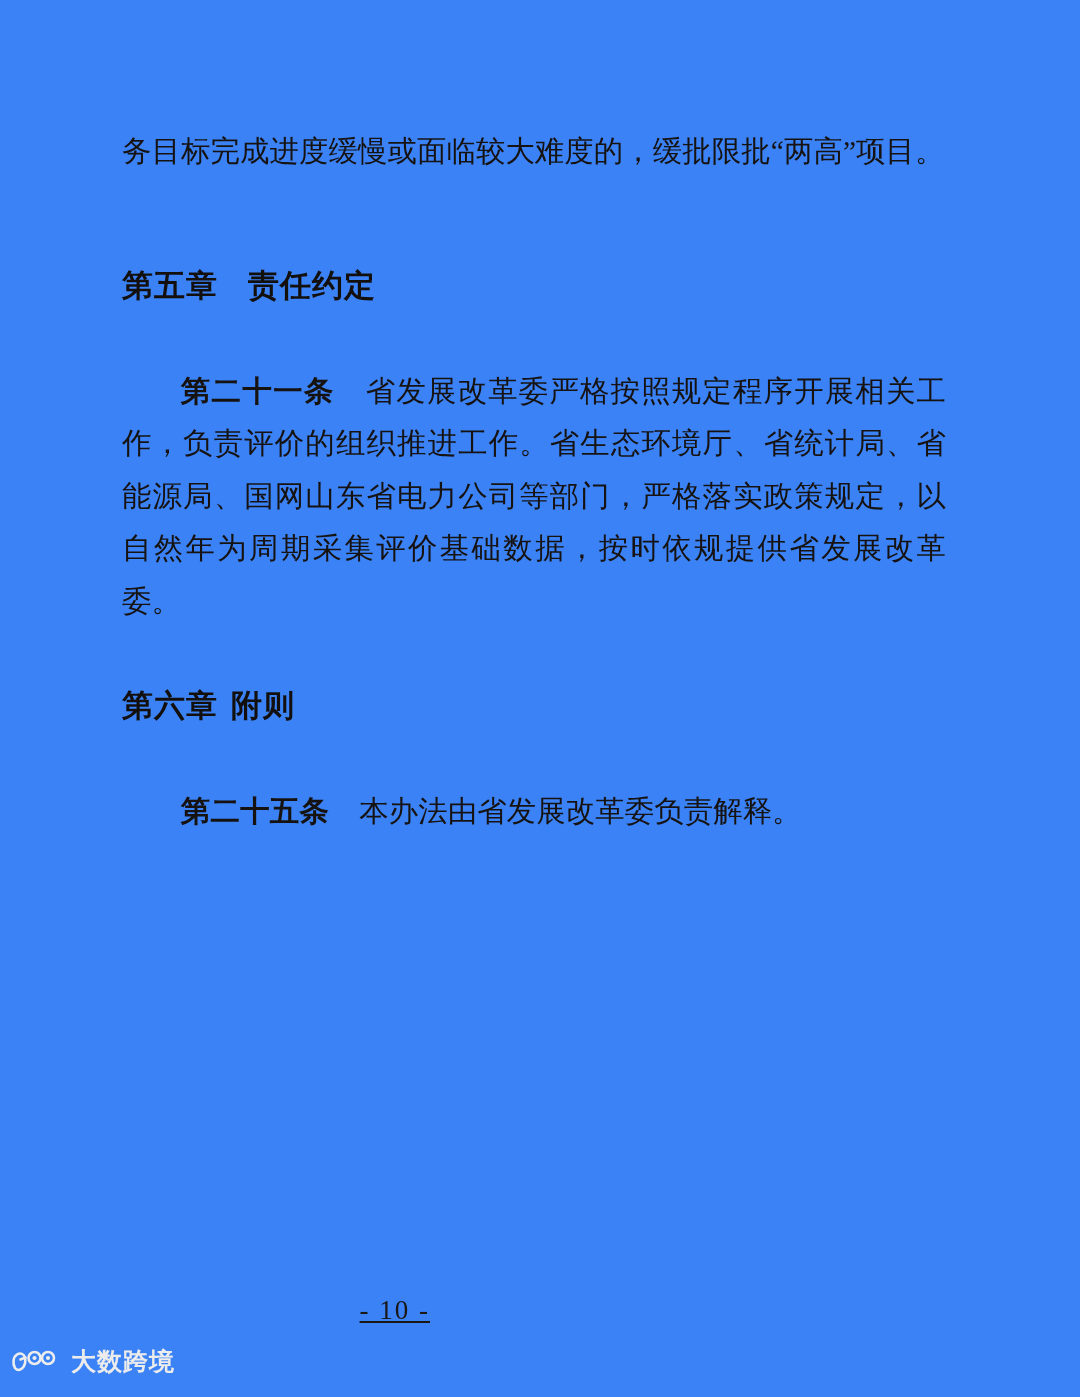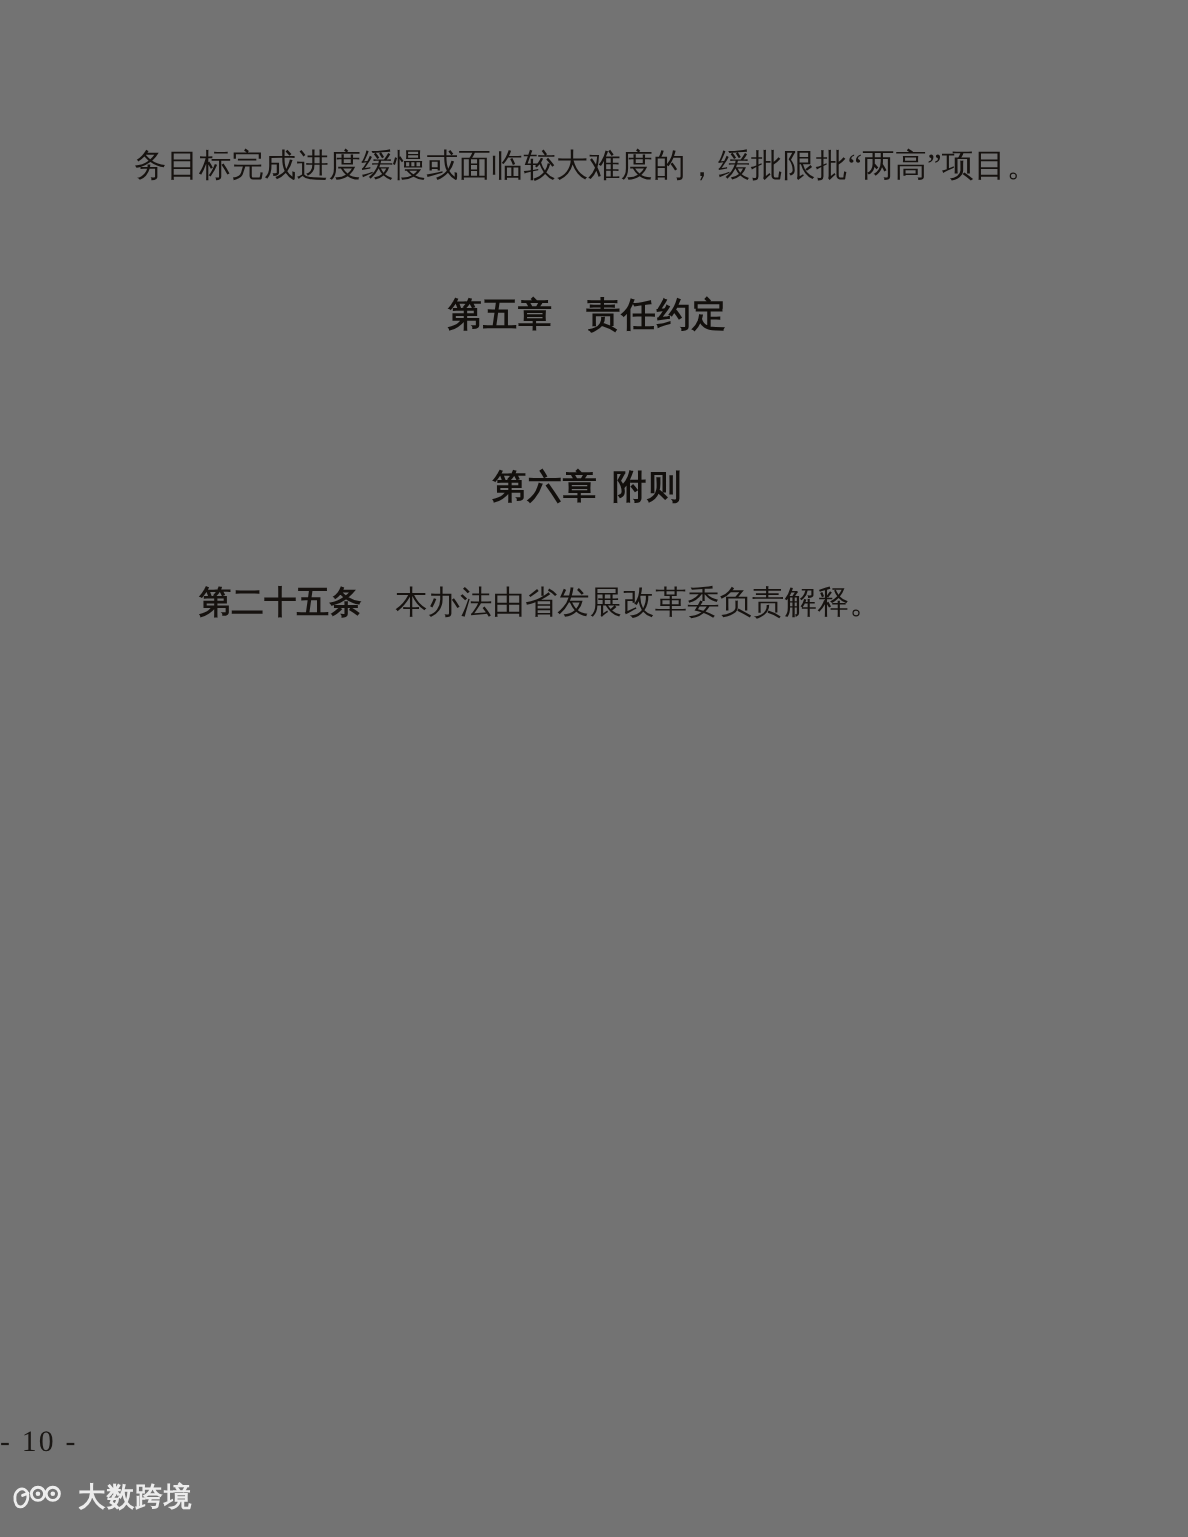--- a/index.html
+++ b/index.html
@@ -7,21 +7,21 @@
     margin: 0;
     padding: 0;
     background: #ffffff;
   }
 
   #page {
     position: relative;
     width: 1080px;
     height: 1397px;
     margin: 0 auto;
-    background: #737373;
+    background: #3b82f6;
     overflow: hidden;
     font-family: "Liberation Serif", "DejaVu Serif", serif;
     color: #15120f;
     -webkit-font-smoothing: antialiased;
   }
 
   
   #content {
     position: absolute;
     left: 122px;
@@ -67,42 +67,43 @@
     display: inline-block;
     width: 30px;
   }
 
   
   .chapter {
     font-family: "Liberation Sans", "DejaVu Sans", sans-serif;
     font-weight: 700;
     font-size: 31px;
     line-height: 52.5px;
-    text-align: center;
+    text-align: left;
     letter-spacing: 1px;
     color: #120f0c;
   }
 
   .chap-gap-wide { display: inline-block; width: 30px; }
   .chap-gap-narrow { display: inline-block; width: 13px; }
 
   
   .gap-1 { height: 52.5px; }
 
   
   #page-number {
     position: absolute;
     left: 0;
     top: 1295px;
     width: 430px;
-    text-align: left;
+    text-align: right;
     font-family: "Liberation Serif", "DejaVu Serif", serif;
     font-size: 27px;
     letter-spacing: 2px;
     color: #1a1714;
+    text-decoration: underline;
   }
 
   
   #watermark {
     position: absolute;
     left: 10px;
     top: 1348px;
     display: flex;
     align-items: center;
     gap: 9px;
@@ -138,20 +139,23 @@
     <p class="para cont body-run">务目标完成进度缓慢或面临较大难度的，缓批限批“两高”项目。</p>
 
     <div class="gap-1"></div>
 
     <div class="chapter">
       <span>第五章</span><span class="chap-gap-wide"></span><span>责任约定</span>
     </div>
 
     <div class="gap-1"></div>
 
+    <p class="para article">
+      <span class="art-label">第二十一条</span><span class="label-gap"></span><span class="body-run">省发展改革委严格按照规定程序开展相关工作，负责评价的组织推进工作。省生态环境厅、省统计局、省能源局、国网山东省电力公司等部门，严格落实政策规定，以自然年为周期采集评价基础数据，按时依规提供省发展改革委。</span>
+    </p>
 
 
 
 
     <div class="gap-1"></div>
 
     <div class="chapter">
       <span>第六章</span><span class="chap-gap-narrow"></span><span>附则</span>
     </div>
 

